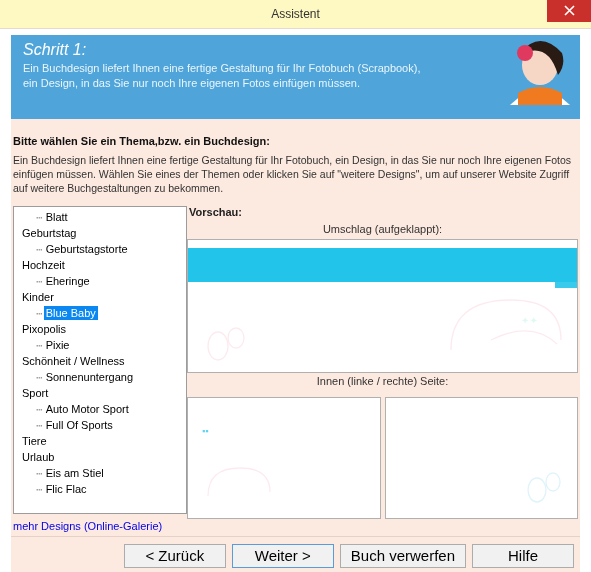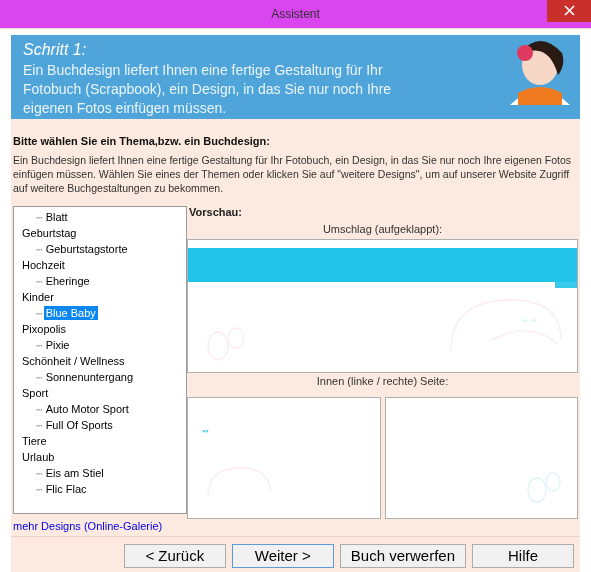--- a/index.html
+++ b/index.html
@@ -1,24 +1,24 @@
 <!DOCTYPE html>
 <html><head>
 <meta charset="utf-8">
 <style>
   html,body{margin:0;padding:0;width:591px;height:572px;font-family:"Segoe UI",Tahoma,Arial,sans-serif;font-size:11px;color:#000;background:#fff;overflow:hidden}
   
-  .titlebar{height:28px;background:#d946ef;border-bottom:1px solid #e8d8d0;position:relative;display:flex;align-items:center;justify-content:center}
+  .titlebar{height:28px;background:#fef9c3;border-bottom:1px solid #e8d8d0;position:relative;display:flex;align-items:center;justify-content:center}
   .titlebar .title{font-size:12px;color:#333}
   .titlebar .close{position:absolute;right:0;top:0;height:22px;width:44px;background:#c9302c;display:flex;align-items:center;justify-content:center}
   .titlebar .close svg{width:11px;height:11px}
   
   .stephdr{height:70px;margin:6px 11px 0 11px;background:#4fa5da;color:#fff;position:relative;padding:6px 12px 8px 12px;overflow:hidden}
   .stephdr .stepnum{font-size:16px;font-style:italic;font-family:"Segoe UI",Arial,sans-serif;margin:0 0 2px 0}
-  .stephdr .stepdesc{font-size:14px;color:#eaf5fc;line-height:1.35;max-width:400px}
+  .stephdr .stepdesc{font-size:11px;color:#eaf5fc;line-height:1.35;max-width:400px}
   .stephdr .avatar{position:absolute;right:0;top:0;height:70px;width:110px}
   
   .main{margin:0 11px;padding:10px 2px 4px 2px;background:#fce9df}
   .prompt{font-weight:bold;font-size:11px;color:#111;margin:6px 0 6px 0}
   .instr{font-size:10.5px;color:#333;line-height:1.35;margin-bottom:10px}
   .cols{display:flex;}
   .treewrap{width:174px}
   .tree{height:302px;border:1px solid #9c9c9c;background:#fff;overflow-y:auto;padding:2px 0}
   .tree::-webkit-scrollbar{width:16px}
   .tree::-webkit-scrollbar-track{background:#efefef;border-left:1px solid #dcdcdc}

